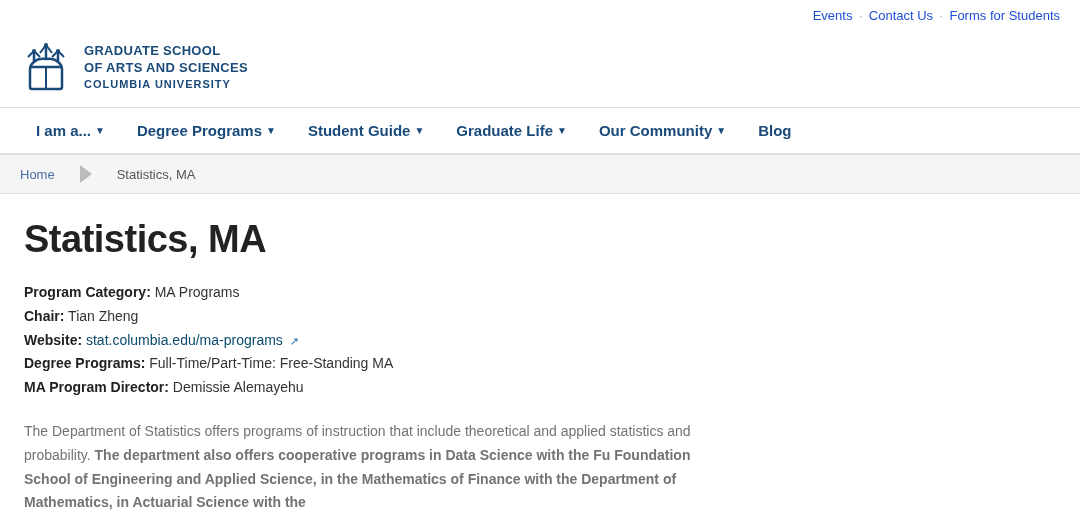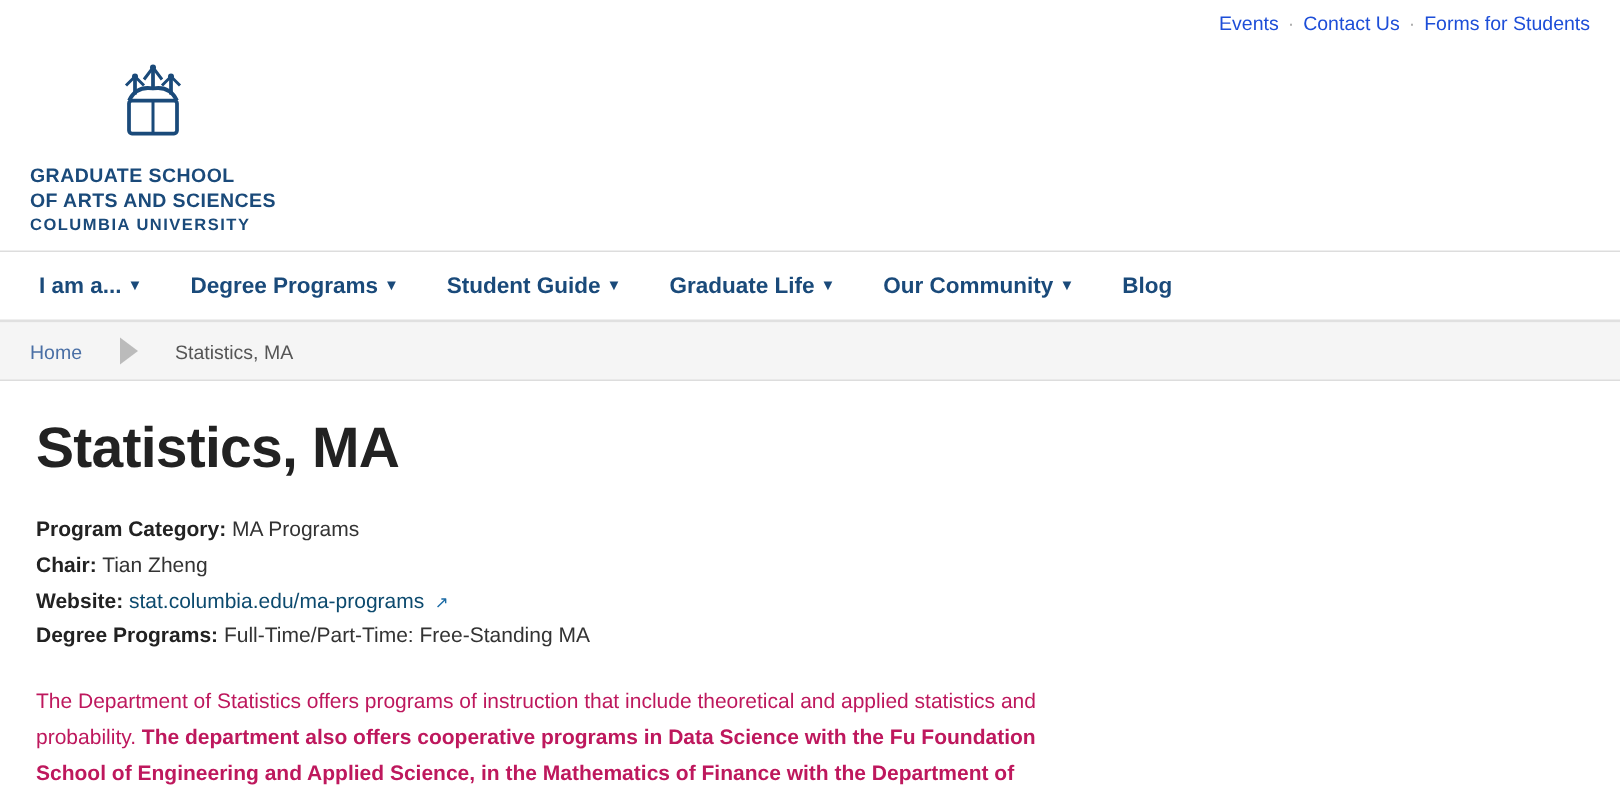--- a/index.html
+++ b/index.html
@@ -26,21 +26,20 @@
       display: flex;
       align-items: center;
       padding: 6px 20px 10px 20px;
       border-bottom: 1px solid #ddd;
     }
     .logo-area {
       display: flex;
       align-items: center;
       gap: 12px;
       text-decoration: none;
-      flex-direction: column;
     }
     .logo-icon {
       width: 52px;
       height: 60px;
       flex-shrink: 0;
     }
     .logo-text {
       display: flex;
       flex-direction: column;
       font-size: 11.5px;
@@ -51,21 +50,21 @@
       letter-spacing: 0.3px;
     }
     .logo-text .school-name { font-size: 13px; }
     .logo-text .arts-sciences { font-size: 13px; text-align: center; }
     .logo-text .university { font-size: 11px; letter-spacing: 1px; }
 
     
     .nav-bar {
       background: #fff;
       border-bottom: 2px solid #e0e0e0;
-      padding: 0 10px;
+      padding: 0 20px;
       display: flex;
       align-items: center;
       gap: 0;
     }
     .nav-item {
       display: flex;
       align-items: center;
       gap: 4px;
       padding: 14px 16px;
       color: #1a4a7a;
@@ -136,21 +135,21 @@
       text-decoration: none;
     }
     .external-icon {
       display: inline-block;
       font-size: 11px;
       color: #1a6aa5;
       margin-left: 3px;
     }
     .description {
       font-size: 14px;
-      color: #be185d;
+      color: #737373;
       line-height: 1.7;
       margin-top: 20px;
     }
     .description span.bold-text {
       font-weight: 700;
     }
   </style>
 </head>
 <body>
 
@@ -235,18 +234,22 @@
     </div>
     <div class="info-line">
       <strong>Website:</strong>
       <a href="#">stat.columbia.edu/ma-programs</a>
       <span class="external-icon">↗</span>
     </div>
     <div class="info-line">
       <strong>Degree Programs:</strong>
       <span>Full-Time/Part-Time: Free-Standing MA</span>
     </div>
+    <div class="info-line">
+      <strong>MA Program Director:</strong>
+      <span>Demissie Alemayehu</span>
+    </div>
   </div>
 
   <p class="description">
     The Department of Statistics offers programs of instruction that include theoretical and applied statistics and probability. <span class="bold-text">The department also offers cooperative programs in Data Science with the Fu Foundation School of Engineering and Applied Science, in the Mathematics of Finance with the Department of Mathematics, in Actuarial Science with the</span>
   </p>
 </div>
 
 </body></html>

